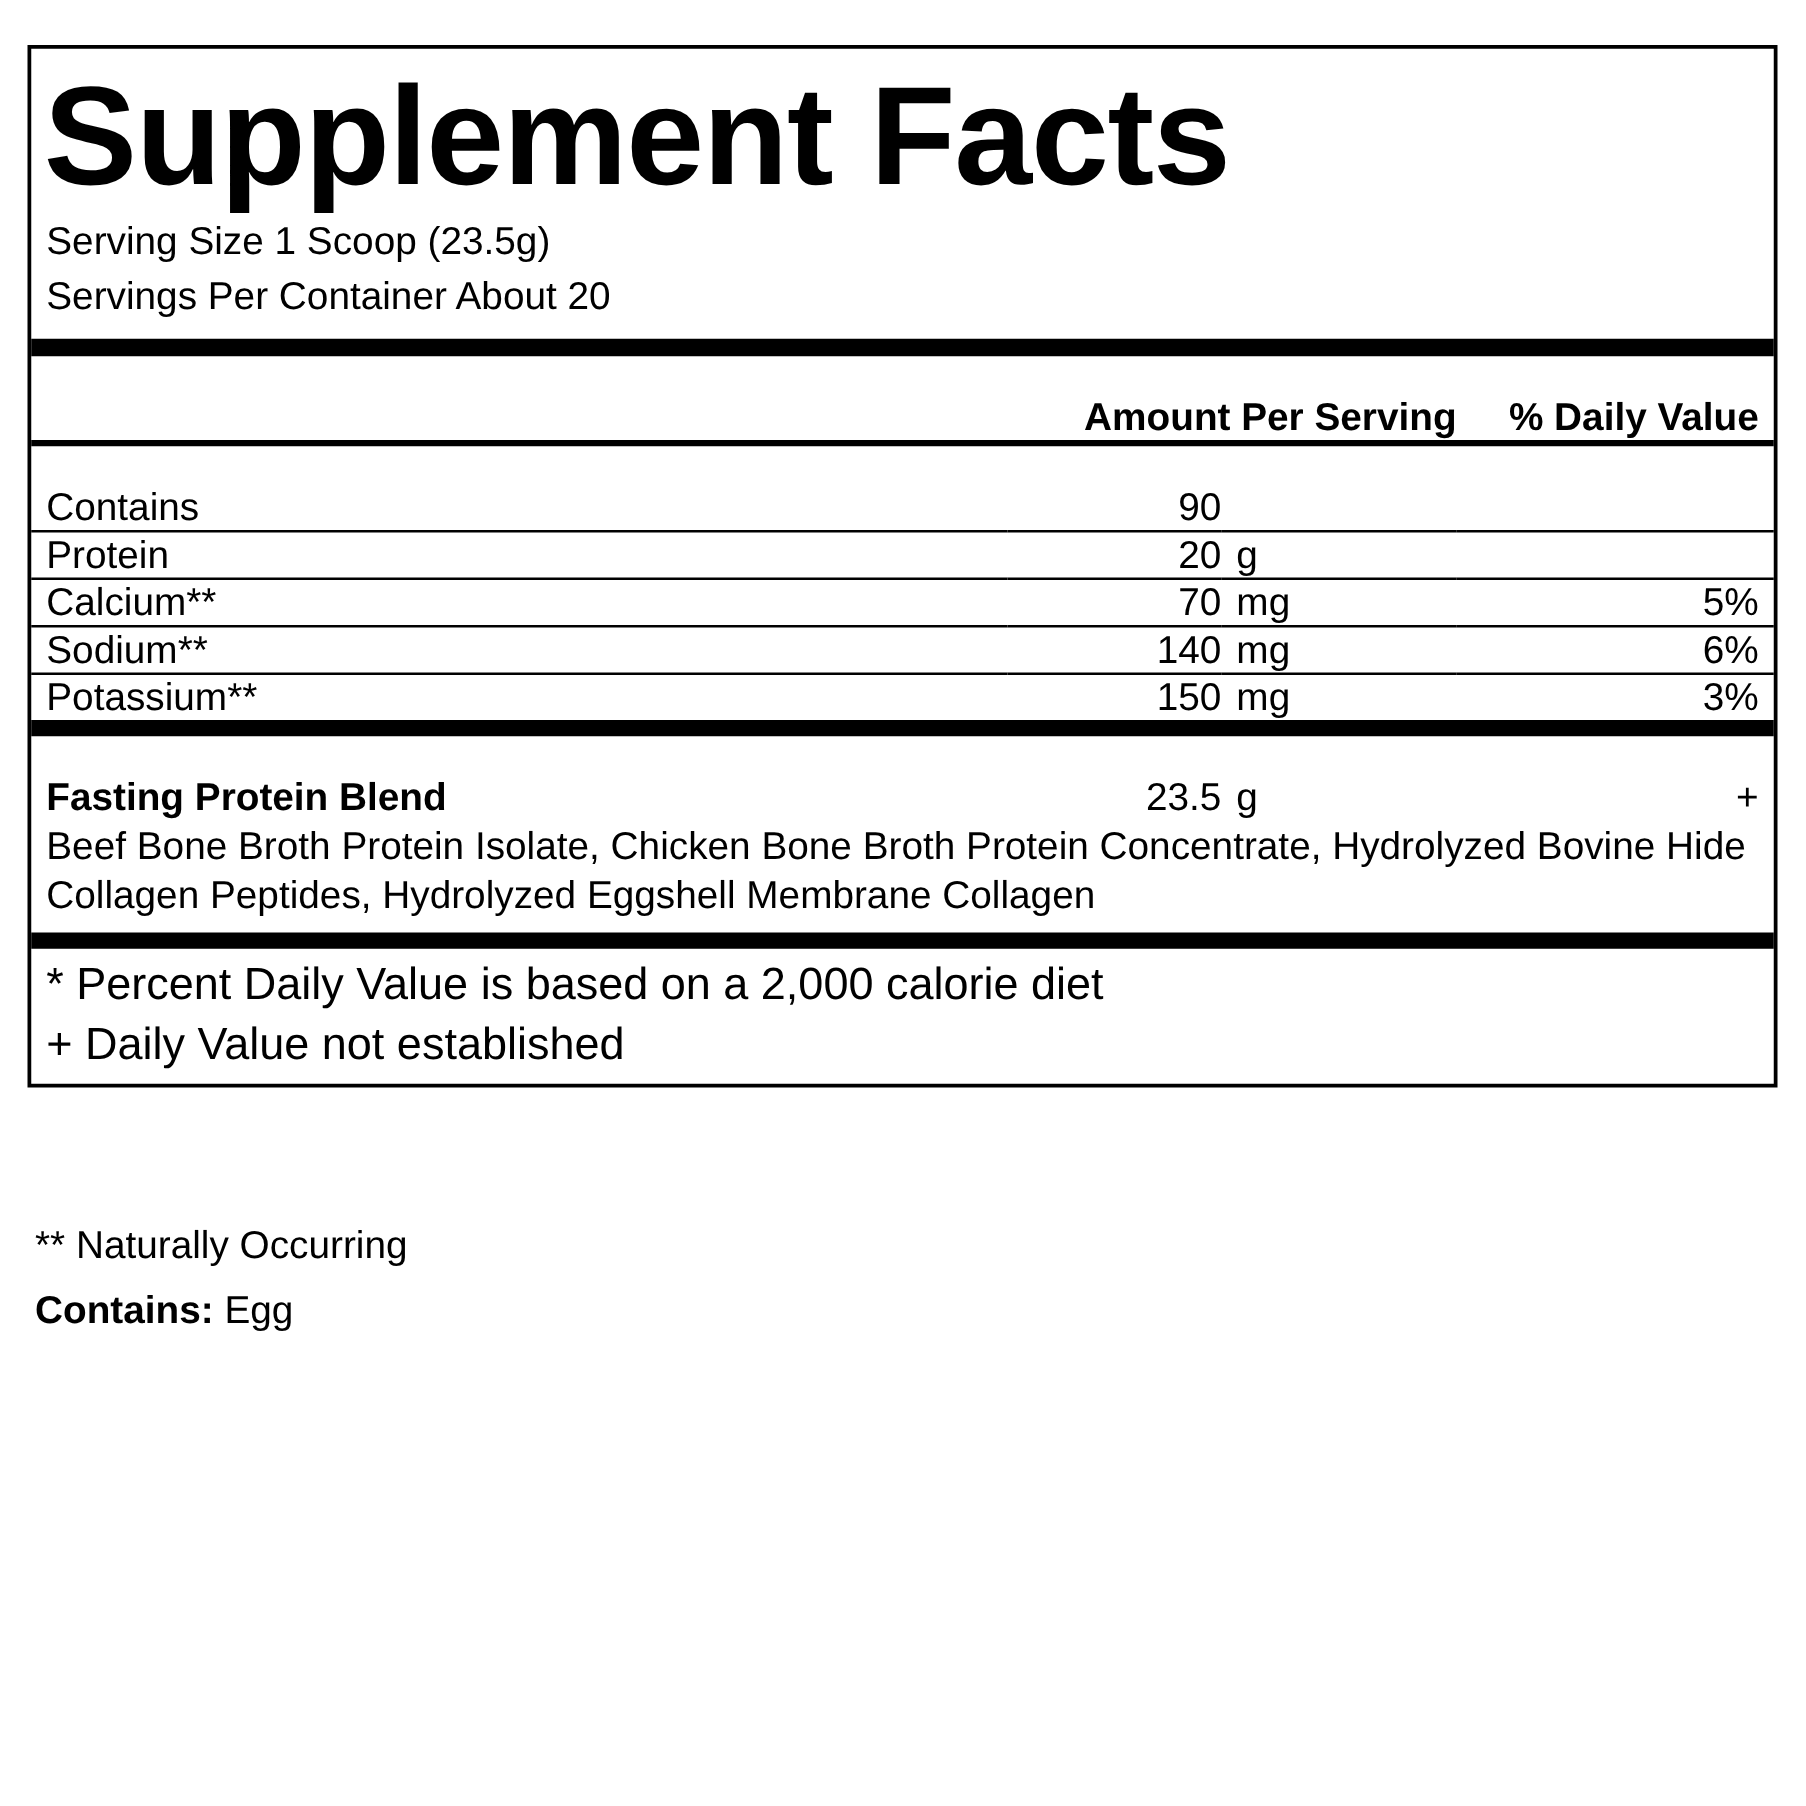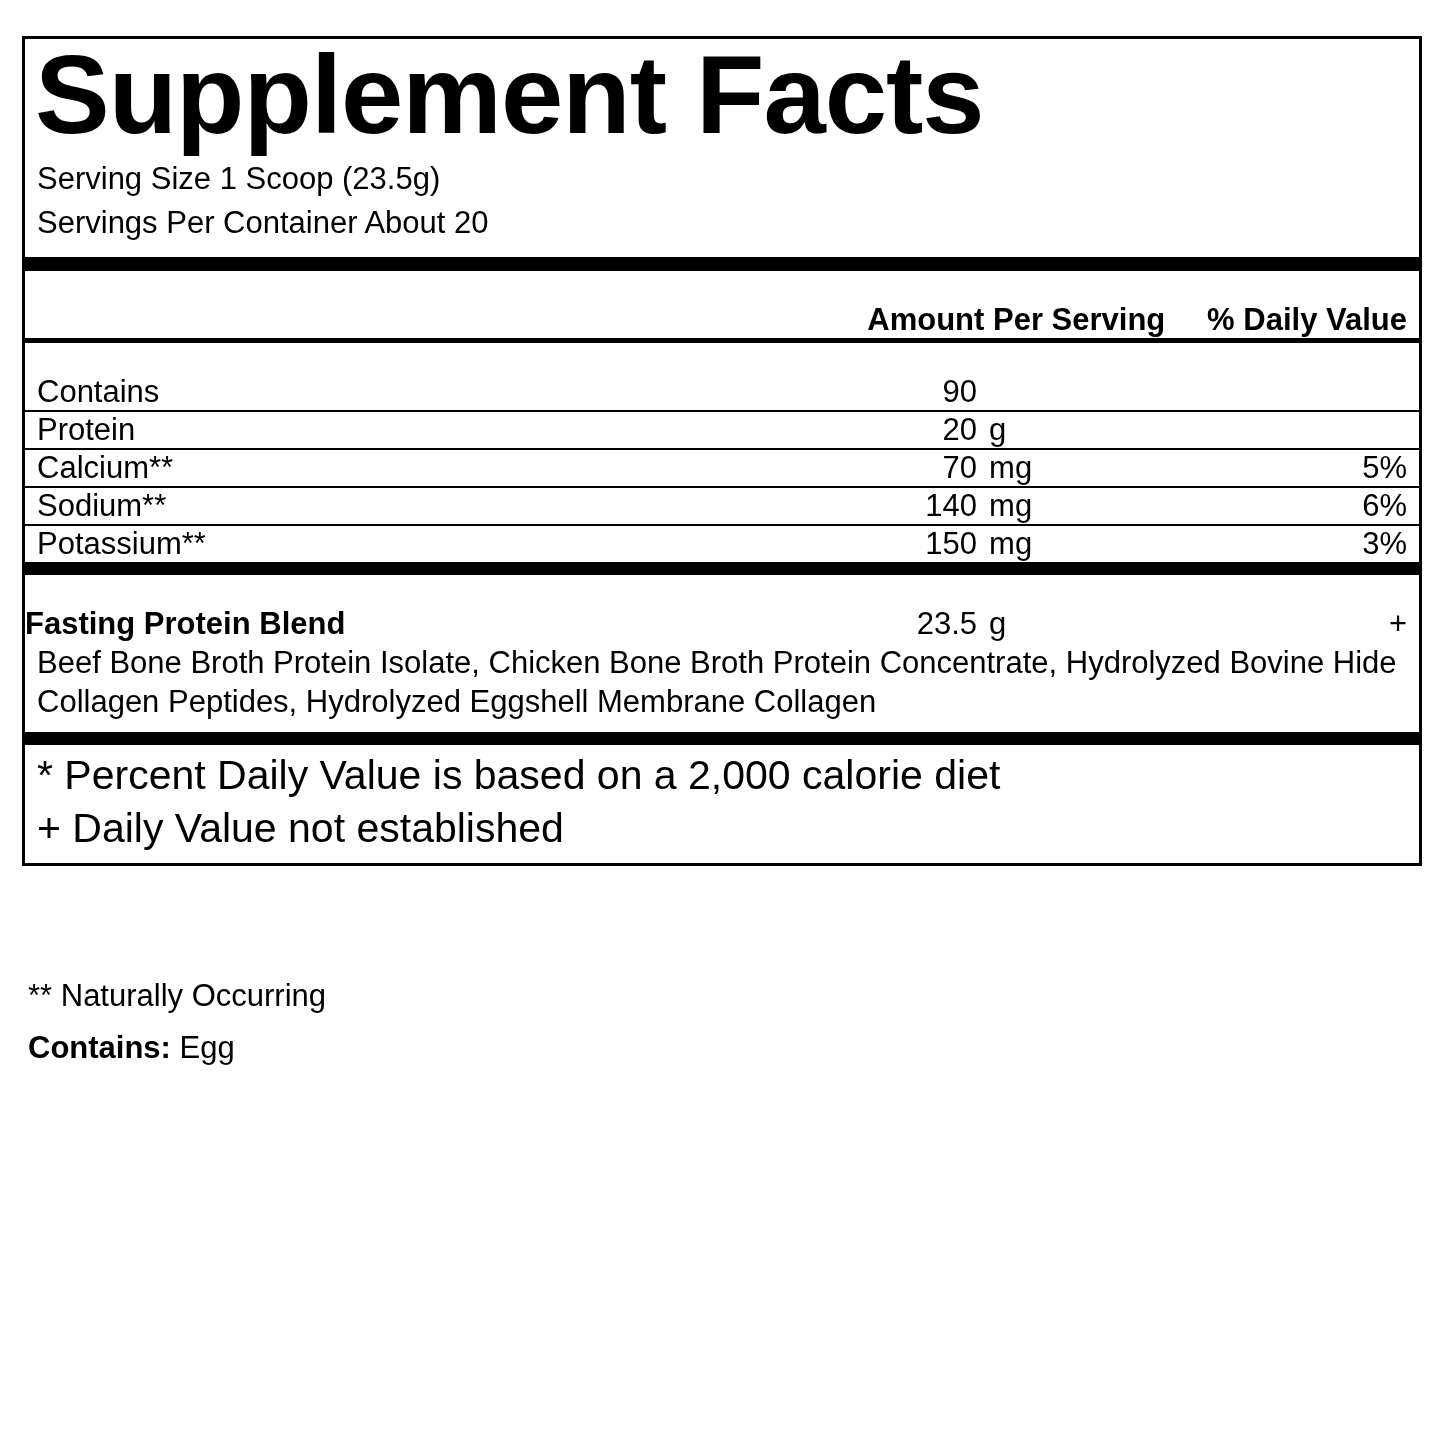--- a/index.html
+++ b/index.html
@@ -30,21 +30,21 @@
     box-sizing: border-box;
     border: 3px solid #000;
     background: #fff;
   }
 
   .title {
     font-size: 112px;
     font-weight: bold;
     line-height: 1.0;
     letter-spacing: -1px;
-    margin: 0 0 6px 10px;
+    margin: 14px 0 6px 10px;
     white-space: nowrap;
   }
 
   .serving-line {
     font-size: 31px;
     line-height: 1.42;
     margin-left: 12px;
   }
 
   .rule-thick {
@@ -114,33 +114,34 @@
   }
   .nut-row.last td { border-bottom: none; }
 
   .blend-row td {
     font-size: 31px;
     padding: 9px 0 7px 0;
   }
   .blend-row .nm {
     font-weight: bold;
     text-align: left;
+    padding-left: 12px;
   }
   .blend-row .amt { text-align: right; }
   .blend-row .unit { text-align: left; padding-left: 12px; }
   .blend-row .dv { text-align: right; padding-right: 12px; }
 
   .ingredients {
     font-size: 31px;
     line-height: 1.25;
     padding: 2px 16px 10px 12px;
   }
 
   .footnote {
-    font-size: 41px;
+    font-size: 36px;
     line-height: 1.0;
     padding: 10px 12px 4px 12px;
   }
   .footnote.second {
     padding-top: 8px;
     padding-bottom: 14px;
   }
 
   .below {
     position: absolute;

